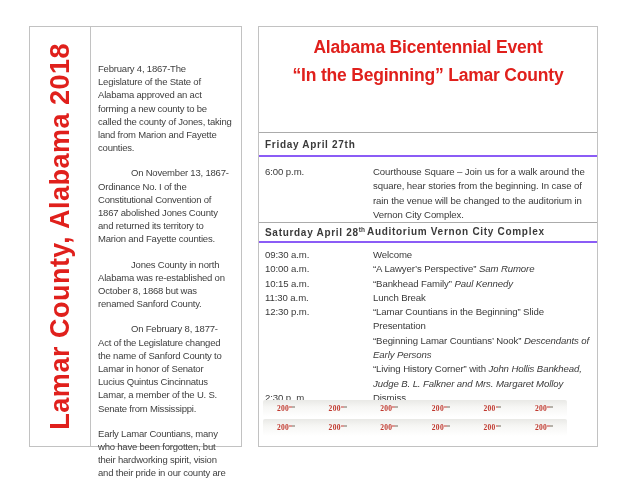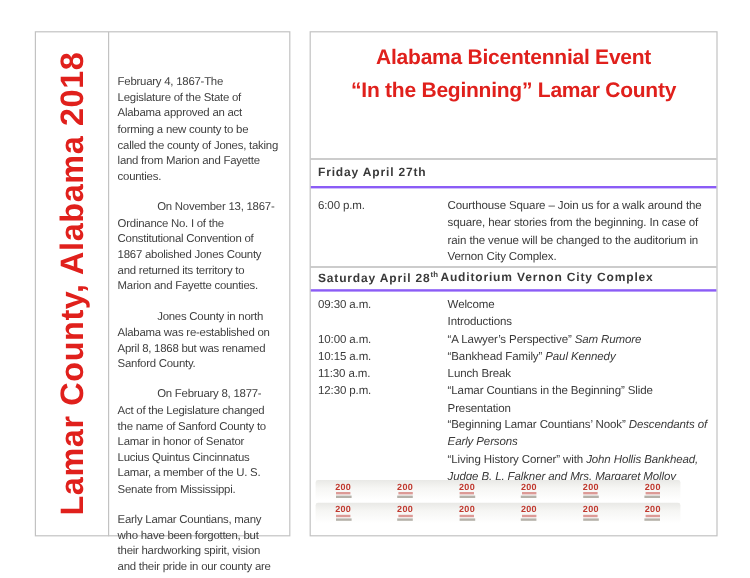--- a/index.html
+++ b/index.html
@@ -29,39 +29,39 @@
   .sched.fri-grid{top:138px;}
   .sched.sat-grid{top:221px;}
   .sched .time{grid-column:1;}
   .sched .desc{grid-column:2;padding-right:2px;}
   .it{font-style:italic;}
   
   .strips{position:absolute;left:4px;right:30px;bottom:10px;}
   .strip{height:17px;margin-top:2px;border-radius:2px;display:flex;align-items:center;
          justify-content:space-between;padding:0 14px;
          background:linear-gradient(180deg,#e9e9e6 0%,#f6f6f4 40%,#ffffff 100%);}
-  .stamp{display:inline-flex;flex-direction:column;align-items:center;width:18px;}
+  .stamp{display:inline-flex;flex-direction:row;align-items:flex-start;width:18px;font-family:Liberation Serif, serif;}
   .stamp .n{color:#c0392f;font-weight:bold;font-size:7.5px;line-height:7px;letter-spacing:0.3px;}
   .stamp .bar{display:block;margin-top:1px;}
   .stamp .bar.r{width:12px;height:2px;background:#dc9a96;}
   .stamp .bar.g{width:13px;height:2px;background:#b5b1a9;}
 </style>
 </head>
 <body>
 
 <div class="page">
 
   <div class="cell left">
     <div class="vtitle">Lamar County, Alabama 2018</div>
   </div>
 
   <div class="cell mid">
     <p>February 4, 1867-The Legislature of the State of Alabama approved an act forming a new county to be called the county of Jones, taking land from Marion and Fayette counties.</p>
     <p class="indent">On November 13, 1867- Ordinance No. I of the Constitutional Convention of 1867 abolished Jones County and returned its territory to Marion and Fayette counties.</p>
-    <p class="indent">Jones County in north Alabama was re-established on April 8, 1868 but was renamed Sanford County.</p>
+    <p class="indent">Jones County in north Alabama was re-established on October 8, 1868 but was renamed Sanford County.</p>
     <p class="indent">On February 8, 1877- Act of the Legislature changed the name of Sanford County to Lamar in honor of Senator Lucius Quintus Cincinnatus Lamar, a member of the U. S. Senate from Mississippi.</p>
     <p>Early Lamar Countians, many who have been forgotten, but their hardworking spirit, vision and their pride in our county are not forgotten. This pioneer spirit is alive today. We will not forget.</p>
   </div>
 
   <div class="cell right">
 
     <div class="ev-title">
       <div>Alabama Bicentennial Event</div>
       <div>“In the Beginning” Lamar County</div>
     </div>
@@ -78,21 +78,20 @@
     <div class="sec-head sat">
       <span class="sat-date"><span>Saturday April 28</span><sup>th</sup></span>
       <span class="sat-venue">Auditorium Vernon City Complex</span>
     </div>
 
     <div class="sched sat-grid">
       <div class="time">09:30 a.m.</div>
       <div class="desc"><span>Welcome</span><span class="it"></span></div>
 
       <div class="time"></div>
-      <div class="desc"><span>Introductions</span><span class="it"></span></div>
 
       <div class="time">10:00 a.m.</div>
       <div class="desc"><span>“A Lawyer’s Perspective” </span><span class="it">Sam Rumore</span></div>
 
       <div class="time">10:15 a.m.</div>
       <div class="desc"><span>“Bankhead Family” </span><span class="it">Paul Kennedy</span></div>
 
       <div class="time">11:30 a.m.</div>
       <div class="desc"><span>Lunch Break</span><span class="it"></span></div>
 

